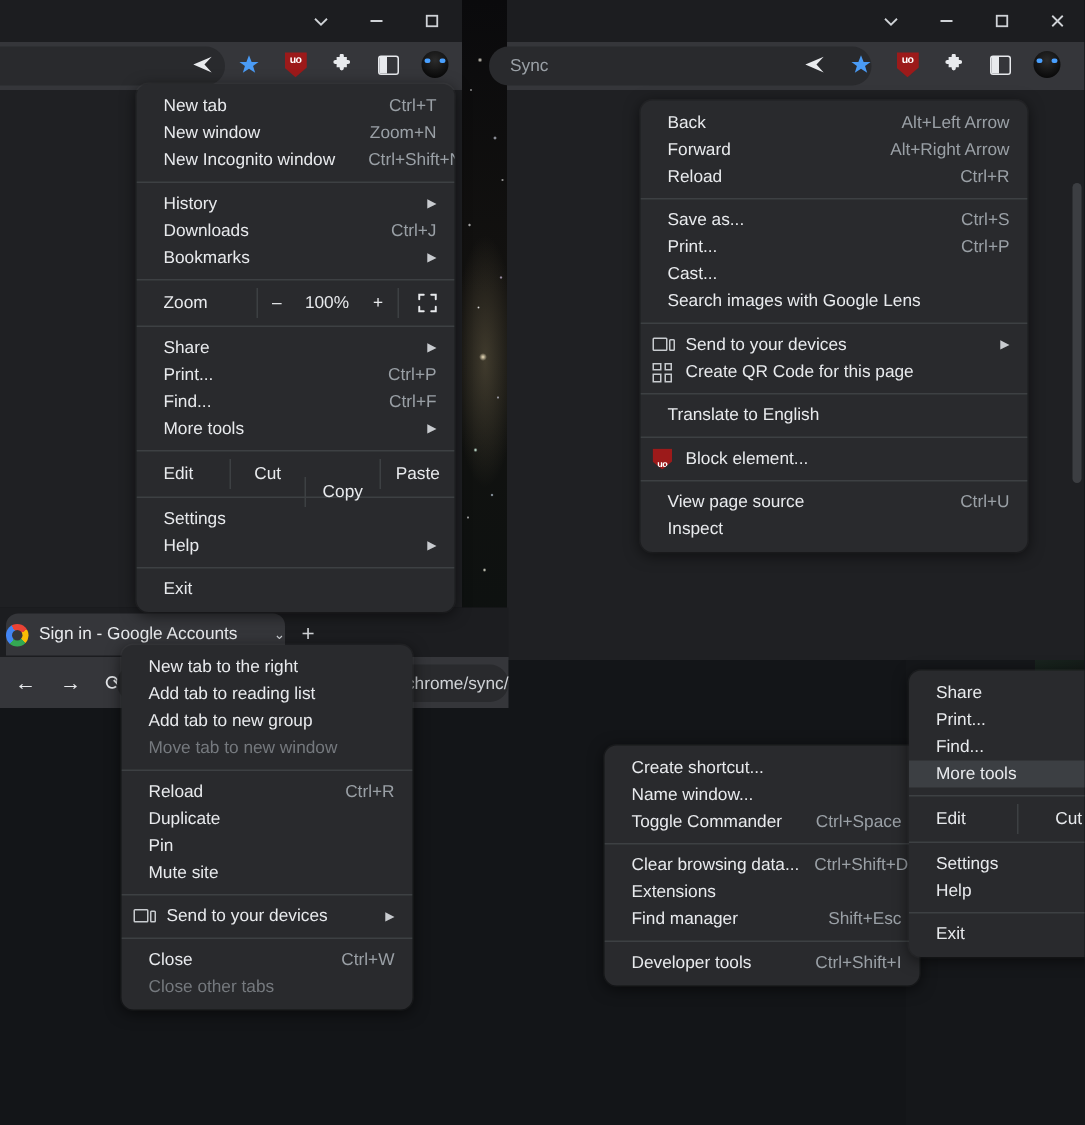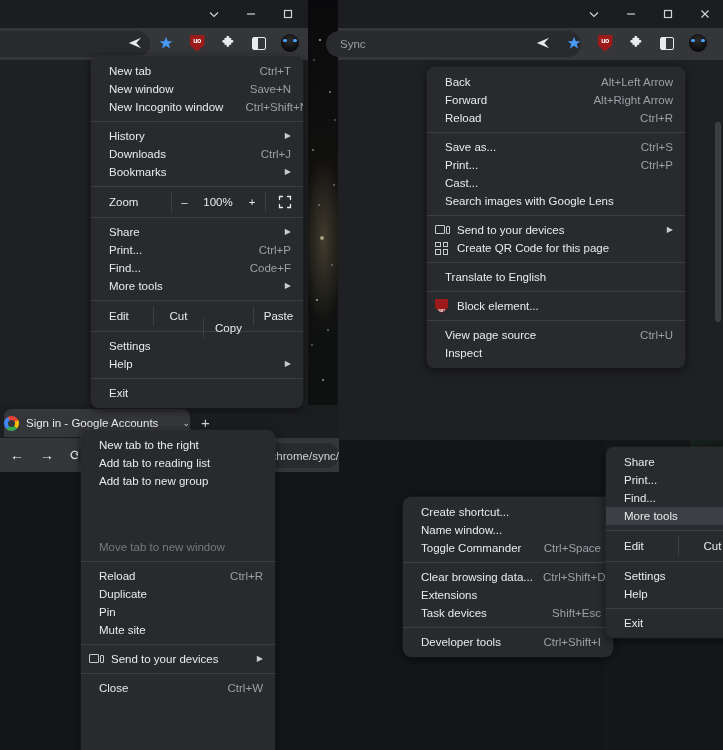--- a/index.html
+++ b/index.html
@@ -118,21 +118,21 @@
     box-shadow: 0 2px 10px rgba(0,0,0,.6), 0 0 0 1px rgba(255,255,255,.045);
     padding: 6px 0; color: #e8eaed; font-size: 11.5px; overflow: hidden;
   }
   .mi {
     display: flex; align-items: center; height: 18px; padding: 0 12px 0 18px;
     white-space: nowrap; line-height: 18px;
   }
   .mi .lbl { flex: 1; }
   .mi .acc { color: #9aa0a6; padding-left: 22px; }
   .mi .arw { color: #c8cbcf; font-size: 8px; margin-left: 10px; }
-  .mi.dim { color: #75797e; margin-top: 48px; }
+  .mi.dim { color: #75797e; }
   .mi.hl { background: #3c3f43; }
   .mi.withicon { padding-left: 8px; }
   .mi .ic { width: 22px; display: flex; align-items: center; justify-content: flex-start; }
   .sep { height: 1px; background: #3d4043; margin: 5px 0; }
 
   
   .mrow { display: flex; align-items: center; height: 20px; font-size: 11.5px; }
   .mrow .cell { display: flex; align-items: center; justify-content: center; height: 20px;
                 border-left: 1px solid #3d4043; }
   .mrow .cell.first { border-left: none; justify-content: flex-start; padding-left: 18px; }
@@ -308,21 +308,21 @@
     <span>/chrome/sync/</span>
   </div>
 
   <div class="menu" style="left:91px; top:56px; width:212px;">
     <div class="mi">
       <span class="lbl">New tab</span>
       <span class="acc">Ctrl+T</span>
     </div>
     <div class="mi">
       <span class="lbl">New window</span>
-      <span class="acc">Save+N</span>
+      <span class="acc">Zoom+N</span>
     </div>
     <div class="mi">
       <span class="lbl">New Incognito window</span>
       <span class="acc">Ctrl+Shift+N</span>
     </div>
     <div class="sep"></div>
     <div class="mi">
       <span class="lbl">History</span>
       <span class="arw">▶</span>
     </div>
@@ -350,21 +350,21 @@
     <div class="mi">
       <span class="lbl">Share</span>
       <span class="arw">▶</span>
     </div>
     <div class="mi">
       <span class="lbl">Print...</span>
       <span class="acc">Ctrl+P</span>
     </div>
     <div class="mi">
       <span class="lbl">Find...</span>
-      <span class="acc">Code+F</span>
+      <span class="acc">Ctrl+F</span>
     </div>
     <div class="mi">
       <span class="lbl">More tools</span>
       <span class="arw">▶</span>
     </div>
     <div class="sep"></div>
     <div class="mrow">
       <div class="cell first" style="width:62px;">Edit</div>
       <div class="cell" style="width:50px;">Cut</div>
       <div class="cell" style="width:50px;margin-top:24px;">Copy</div>
@@ -516,21 +516,21 @@
     </div>
     <div class="sep"></div>
     <div class="mi">
       <span class="lbl">Clear browsing data...</span>
       <span class="acc" style="padding-left:10px;">Ctrl+Shift+Del</span>
     </div>
     <div class="mi">
       <span class="lbl">Extensions</span>
     </div>
     <div class="mi">
-      <span class="lbl">Task devices</span>
+      <span class="lbl">Find manager</span>
       <span class="acc">Shift+Esc</span>
     </div>
     <div class="sep"></div>
     <div class="mi">
       <span class="lbl">Developer tools</span>
       <span class="acc">Ctrl+Shift+I</span>
     </div>
   </div>
 
   <div class="menu" style="left:606px; top:447px; width:140px; border-radius:8px 0 0 8px;">

